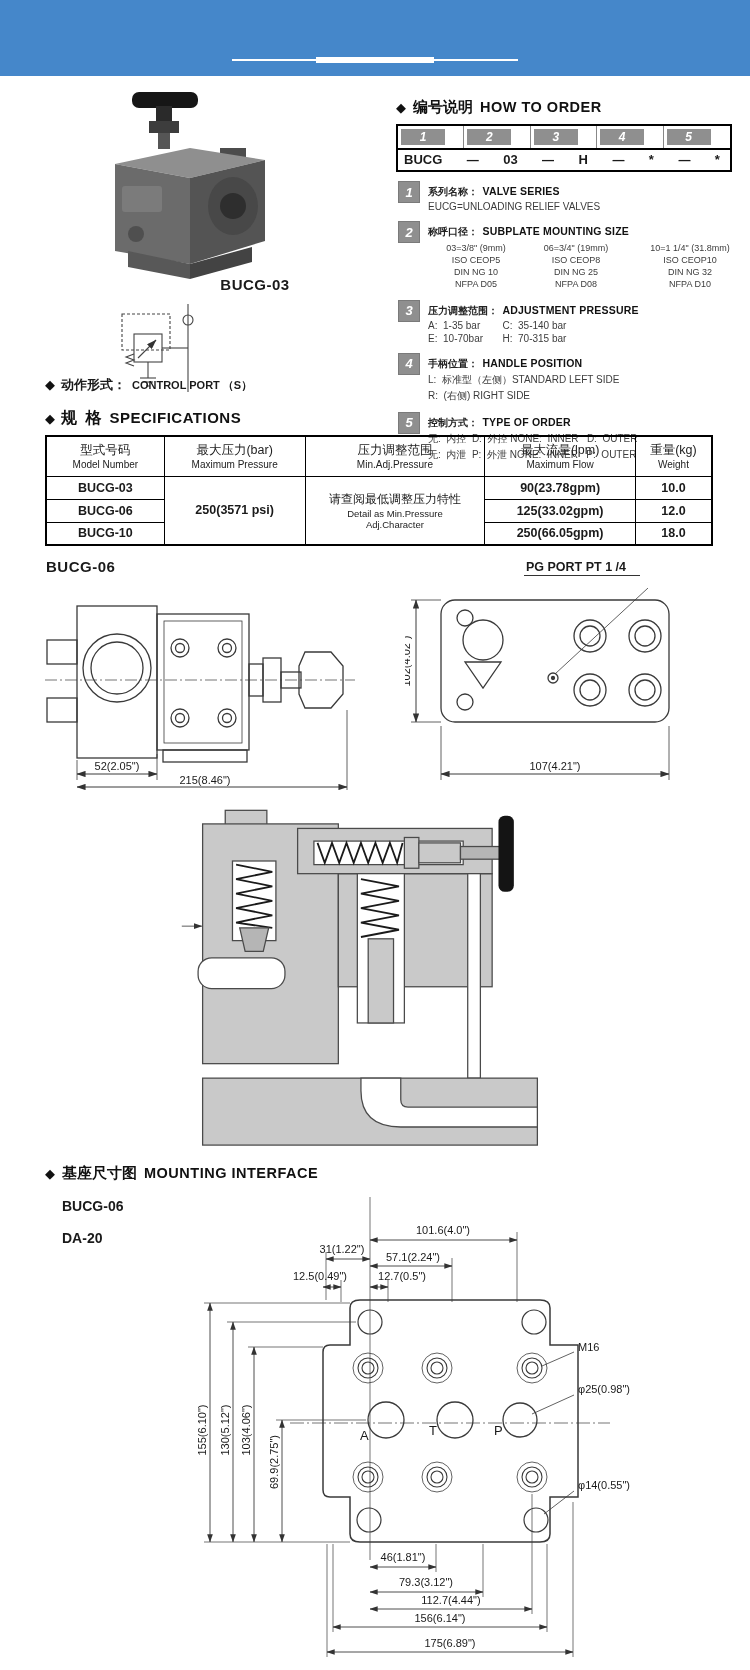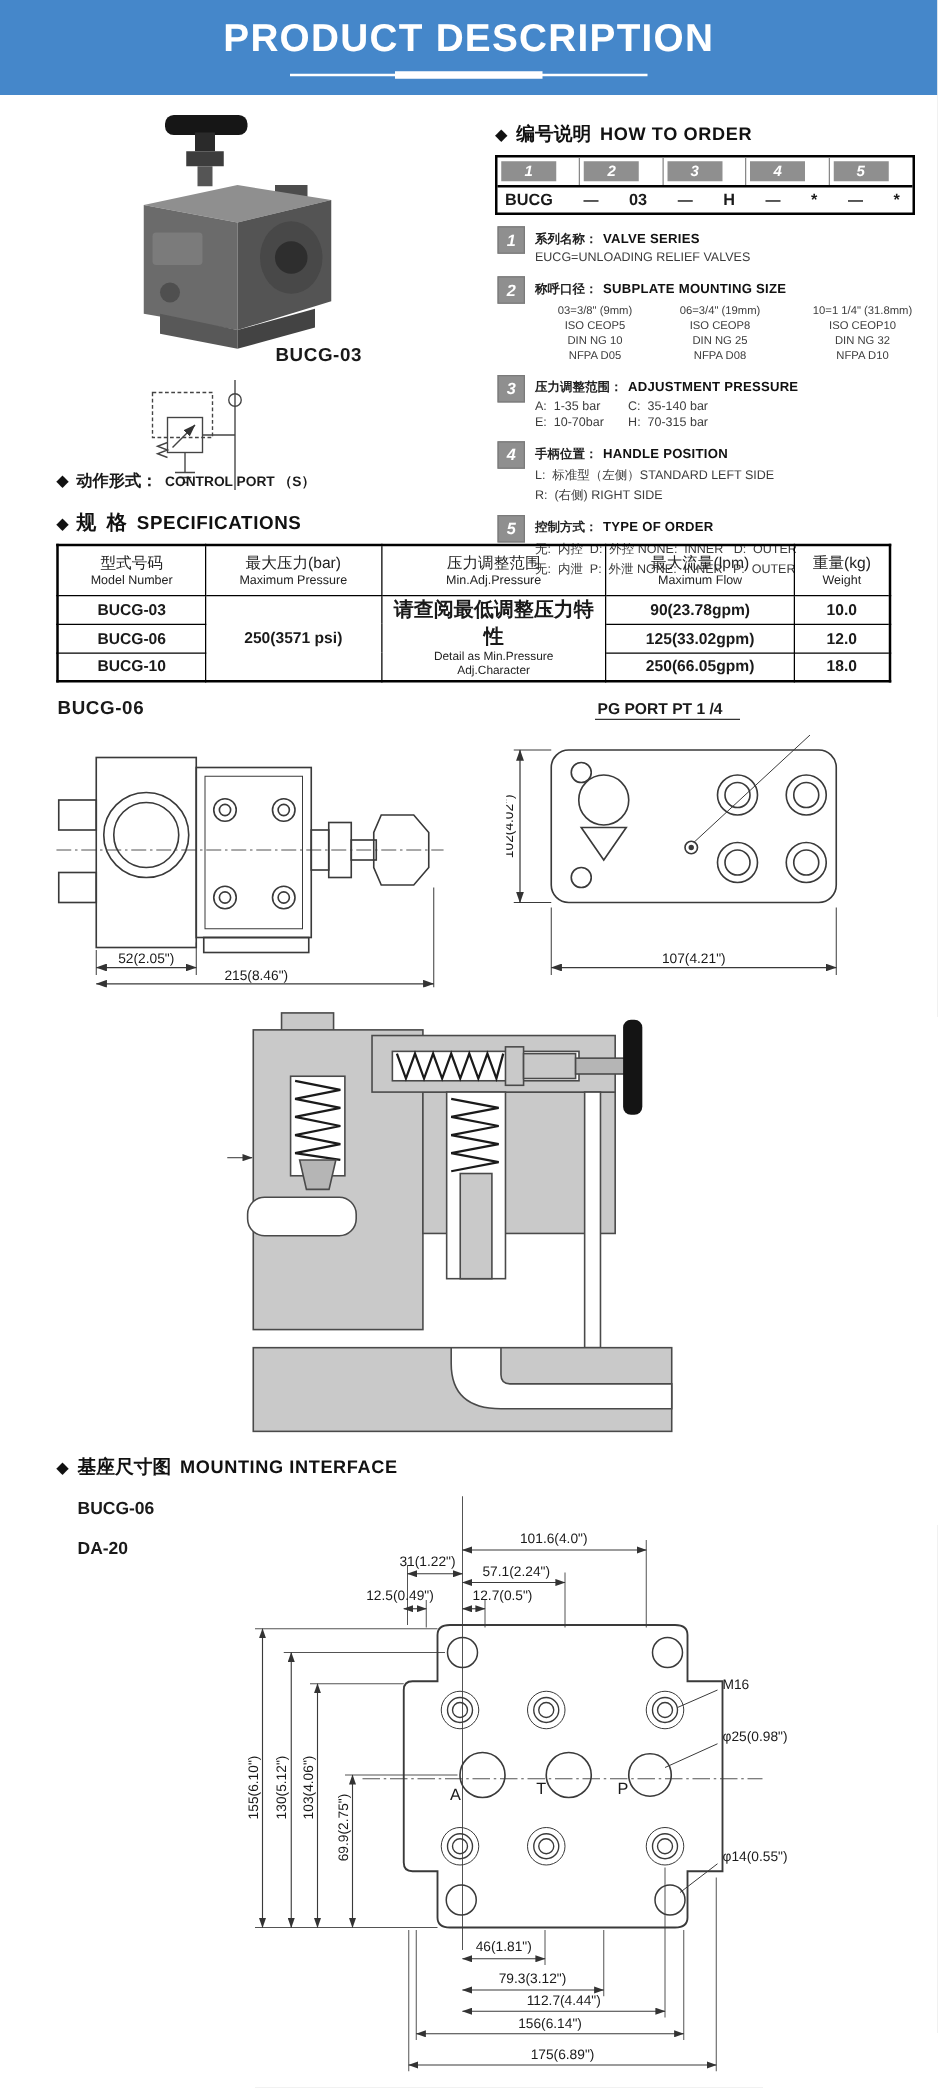--- a/index.html
+++ b/index.html
@@ -59,29 +59,29 @@
   
   .spec-head{position:absolute;left:45px;top:0;display:flex;align-items:baseline;gap:6px;}
   .spec-head .head-cn{font-size:16px;letter-spacing:2px;}
   .spec-head .head-en{font-size:15px;}
   .spec-table{position:absolute;left:45px;top:27px;width:668px;border-collapse:collapse;}
   .spec-table th,.spec-table td{border:1px solid #000;text-align:center;padding:1px 2px;}
   .spec-table{border:2px solid #000;}
   .th-cn{font-size:12.5px;color:#222;font-weight:normal;}
   .th-en{font-size:10px;color:#222;font-weight:normal;}
   .td-val{font-size:12.5px;font-weight:bold;}
-  .ma-cn{font-size:16px;font-weight:bold;}
+  .ma-cn{font-size:12px;font-weight:normal;}
   .ma-en{font-size:9.5px;color:#222;}
   .col-model{width:118px;} .col-press{width:142px;} .col-minadj{width:182px;} .col-flow{width:150px;} .col-weight{width:74px;}
   .spec-table tr.data{height:23px;}
   .spec-table tr.headrow{height:40px;}
 
   
   .draw-model{position:absolute;left:46px;top:8px;font-size:15px;font-weight:bold;letter-spacing:.5px;}
-  .pg-label{position:absolute;left:476px;top:10px;font-size:12.5px;font-weight:bold;
+  .pg-label{position:absolute;left:524px;top:10px;font-size:12.5px;font-weight:bold;
             border-bottom:1.5px solid #333;padding:0 14px 1px 2px;}
   svg text{font-family:"Liberation Sans","DejaVu Sans",sans-serif;}
   .dimtext{font-size:11px;fill:#1a1a1a;}
   .porttext{font-size:13px;fill:#1a1a1a;}
 
   
   .mnt-head{position:absolute;left:45px;top:2px;display:flex;align-items:baseline;gap:7px;}
   .mnt-model{position:absolute;left:62px;top:36px;font-size:14px;font-weight:bold;}
   .mnt-subplate{position:absolute;left:62px;top:68px;font-size:14px;font-weight:bold;}
 </style>
@@ -92,21 +92,20 @@
 
   <svg width="0" height="0" style="position:absolute" aria-hidden="true">
     <defs>
       <marker id="arr" viewBox="0 0 10 7" refX="9.5" refY="3.5" markerWidth="9" markerHeight="6.3" orient="auto-start-reverse">
         <path d="M0,0 L10,3.5 L0,7 Z" fill="#333"></path>
       </marker>
     </defs>
   </svg>
 
   <header class="hdr">
-    <h1 class="hdr-title">PRODUCT DESCRIPTION</h1>
     <div class="hdr-rule">
         <span class="hdr-rule-thick"></span>
       </div>
   </header>
 
   <section class="sec-top">
 
     <div class="photo-wrap">
       <svg width="240" height="196" viewBox="0 0 240 196">
         <rect x="62" y="6" width="66" height="16" rx="7" fill="#161616"></rect>

